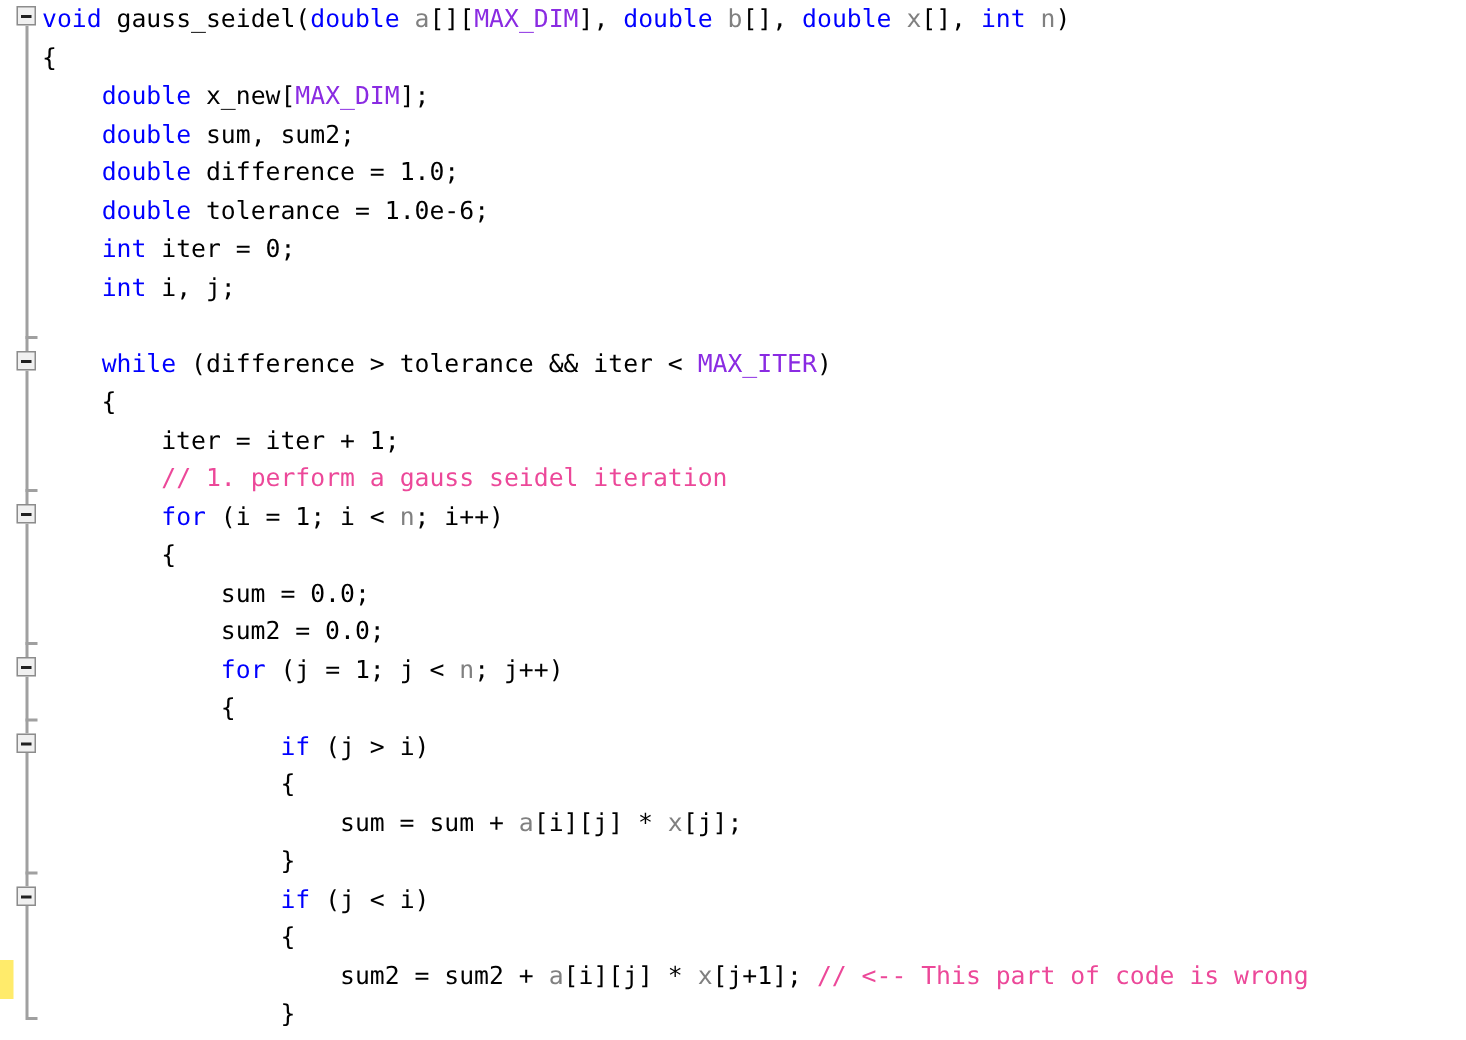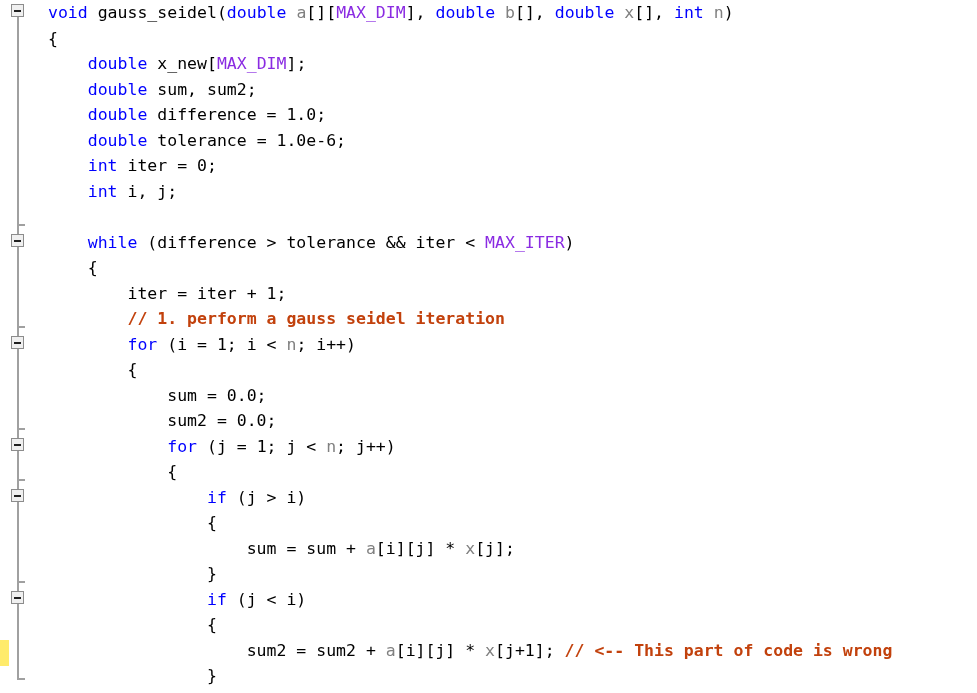--- a/index.html
+++ b/index.html
@@ -87,28 +87,27 @@
     font-family: "DejaVu Sans Mono", monospace;
     font-size: 16.5px;
     line-height: 25.5px;
     white-space: pre;
     color: #000000;
     letter-spacing: 0px;
   }
   .ln {
     height: 25.5px;
     white-space: pre;
-    margin-left: 20px;
   }
 
   
   .kw   { color: #0000ff; }
   .mac  { color: #8a2be2; }
   .par  { color: #808080; }
-  .cmt  { color: #c2410c; font-weight: bold; }
+  .cmt  { color: #ec4899; }
   .pln  { color: #000000; }
 </style>
 </head>
 <body>
 
 <div id="editor">
 
   <div id="change-strip">
       <div class="change-marker" style="top: 640px; height: 26px;"></div>
     </div>

